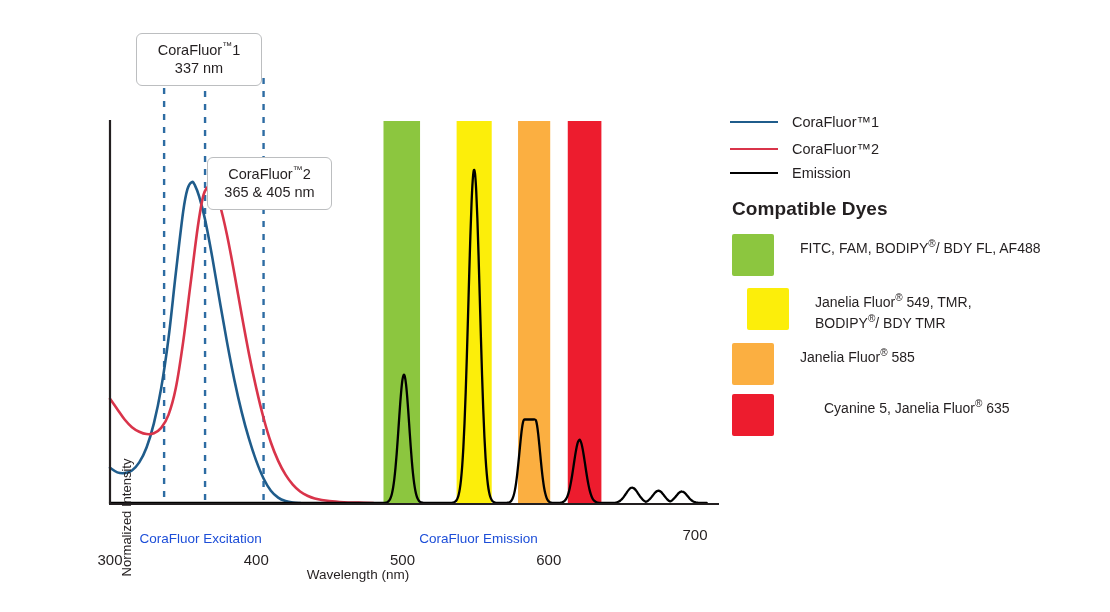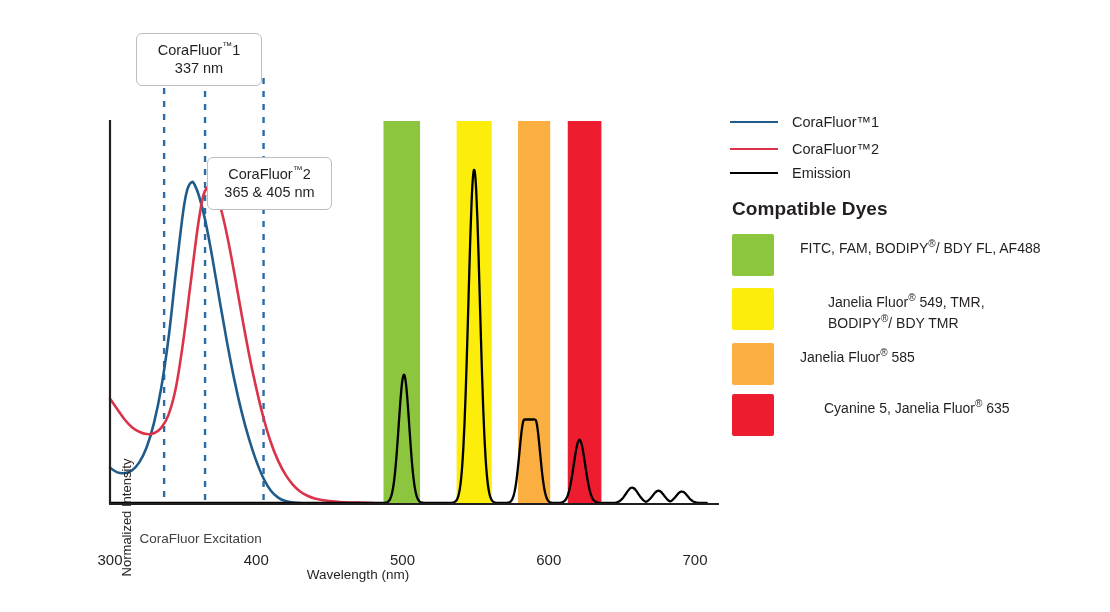--- a/index.html
+++ b/index.html
@@ -23,21 +23,21 @@
     font-size:13px;color:#231f20;
     text-align:center;white-space:nowrap;
   }
   .ylabel-wrap{position:absolute;left:60px;top:210px;width:24px;height:200px;}
 
   .tick-label{
     position:absolute;font-size:15px;color:#231f20;
     text-align:center;width:60px;margin-top:40px;
   }
   .zone-label{
-    position:absolute;font-size:13.5px;color:#404040;
+    position:absolute;font-size:13.5px;color:#1d4ed8;
     text-align:center;width:220px;
   }
   .xaxis-title{
     position:absolute;font-size:13.5px;color:#231f20;
     text-align:center;width:300px;left:208px;top:567px;
   }
 
   
   .callout{
     position:absolute;
@@ -98,24 +98,25 @@
 
     <div class="ylabel-wrap">
       <div class="ylabel">Normalized Intensity</div>
     </div>
 
     <div id="xticks">
         <div class="tick-label" style="left: 80px; top: 511px;">300</div>
         <div class="tick-label" style="left: 226.25px; top: 511px;">400</div>
         <div class="tick-label" style="left: 372.5px; top: 511px;">500</div>
         <div class="tick-label" style="left: 518.75px; top: 511px;">600</div>
-        <div class="tick-label" style="left: 665px; top: 511px;">700</div>
+        <div class="tick-label" style="left: 665px; top: 486px;">700</div>
       </div>
 
     <div class="zone-label" id="zone0" style="left: 90.675px; top: 531px;">CoraFluor Excitation</div>
+    <div class="zone-label" id="zone1" style="left: 368.55px; top: 531px;">CoraFluor Emission</div>
 
     <div class="xaxis-title">Wavelength (nm)</div>
 
     <div id="callouts">
         <div class="callout" style="left: 136px; top: 33px; width: 126px;"><span><span>CoraFluor</span><span class="tm">™</span><span>1</span></span><span class="ln2">337 nm</span></div>
         <div class="callout" style="left: 207px; top: 157px; width: 125px;"><span><span>CoraFluor</span><span class="tm">™</span><span>2</span></span><span class="ln2">365 &amp; 405 nm</span></div>
       </div>
   </div>
 
   <div id="panel">
@@ -136,21 +137,21 @@
 
     <div class="dyes-title">Compatible Dyes</div>
 
     <div id="dye-rows">
         <div class="dye-row" style="left: 4px; top: 234px;">
           <div class="dye-sw" style="background: rgb(140, 198, 63);"></div>
           <div class="dye-text">
             <div>FITC, FAM, BODIPY<span class="reg">®</span>/ BDY FL, AF488</div>
           </div>
         </div>
-        <div class="dye-row" style="left: 4px; top: 288px; gap: 28px;">
+        <div class="dye-row" style="left: 19px; top: 288px;">
           <div class="dye-sw" style="background: rgb(252, 238, 10);"></div>
           <div class="dye-text">
             <div>Janelia Fluor<span class="reg">®</span> 549, TMR,</div>
             <div>BODIPY<span class="reg">®</span>/ BDY TMR</div>
           </div>
         </div>
         <div class="dye-row" style="left: 4px; top: 343px;">
           <div class="dye-sw" style="background: rgb(251, 175, 65);"></div>
           <div class="dye-text">
             <div>Janelia Fluor<span class="reg">®</span> 585</div>

